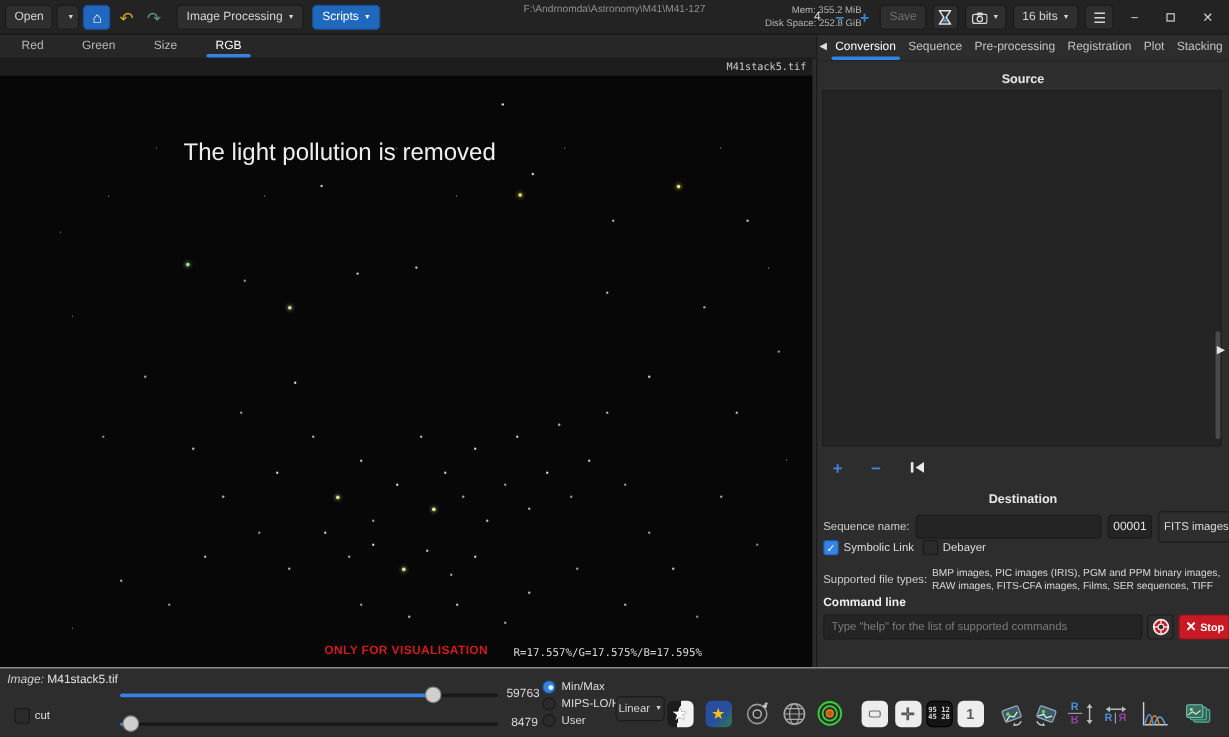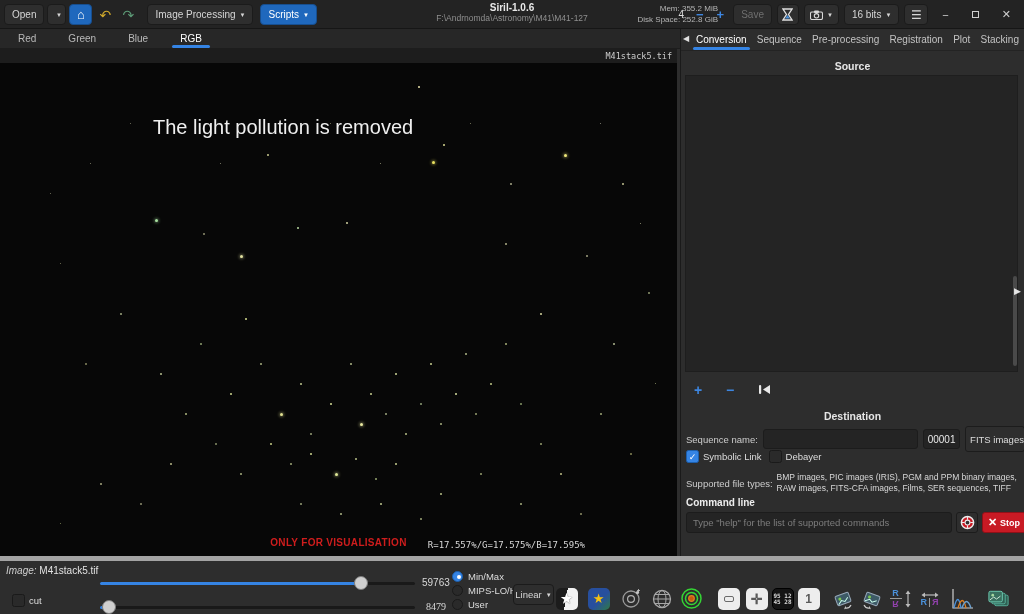--- a/index.html
+++ b/index.html
@@ -77,21 +77,21 @@
   .cmd-row { position:absolute; left:5px; top:483px; width:360px; display:flex; align-items:center; gap:4px; }
   .cmd-input { width:266px; height:21px; background:#242424; border:1px solid #1c1c1c; border-radius:3px; color:#e8e8e8; font-size:9.5px; padding:0 6px; }
   .cmd-input::placeholder { color:#7d7d7d; }
   .iconbtn { width:22px; height:21px; background:#2e2e2e; border:1px solid #1c1c1c; border-radius:3px; display:flex; align-items:center; justify-content:center; }
   .stop-btn { width:44px; height:21px; background:#c81a24; border:1px solid #8f1018; border-radius:3px; color:#fff; font-size:9px; font-weight:bold; display:flex; align-items:center; justify-content:center; gap:3px; }
   .stop-x { font-size:11px; font-weight:bold; }
   .ready { position:absolute; left:0; right:0; top:510px; text-align:center; font-size:9.5px; color:#8a8a8a; }
   .expander { position:absolute; left:1014px; top:286px; font-size:9px; color:#e5e5e5; z-index:5; }
 
   
-  .bottombar { position:absolute; left:0; top:556px; width:1024px; height:58px; background:#2d2d2d; border-top:5px solid #a3a3a3; }
+  .bottombar { position:absolute; left:0; top:556px; width:1024px; height:58px; background:#2d2d2d; border-top:1px solid #a3a3a3; }
   .img-label { position:absolute; left:6px; top:4px; font-size:10px; color:#e2e2e2; }
   .img-label i { color:#cfcfcf; }
   .cut-chk { position:absolute; left:12px; top:33px; }
   .slider { position:absolute; height:14px; width:315px; }
   .slider .track { position:absolute; left:0; right:0; top:6px; height:3px; background:#191919; border-radius:2px; }
   .slider .fill { position:absolute; left:0; top:6px; height:3px; background:#3584e4; border-radius:2px; }
   .slider .handle { position:absolute; top:0px; width:14px; height:14px; border-radius:50%; background:#cfcfcf; border:1px solid #7c7c7c; }
   .sl-val { position:absolute; font-size:10px; color:#d8d8d8; }
   .radio-group { position:absolute; left:452px; top:8px; }
   .radio-row { display:flex; align-items:center; gap:5px; height:14px; font-size:9.5px; color:#dedede; white-space:nowrap; }
@@ -132,21 +132,20 @@
         <span>Image Processing</span>
         <span class="caret">▼</span>
       </button>
     <button class="btn blue" style="margin-left:4px;">
         <span>Scripts</span>
         <span class="caret">▼</span>
       </button>
   </div>
 
   <div class="tb-center">
-    <div class="tb-title">Siril-1.0.6</div>
     <div class="tb-path">F:\Andrnomda\Astronomy\M41\M41-127</div>
   </div>
 
   <div class="tb-stats">
     <div>Mem: 355.2 MiB</div>
     <div>Disk Space: 252.8 GiB</div>
   </div>
 
   <div class="tb-right">
     <span class="zoomval">4</span>
@@ -184,21 +183,21 @@
       </button>
     <button class="btn flat winctl">
         <span>✕</span>
       </button>
   </div>
 </div>
 
 <div class="chan-tabs">
   <div class="chan-tab">Red</div>
   <div class="chan-tab">Green</div>
-  <div class="chan-tab">Blue</div>
+  <div class="chan-tab">Size</div>
   <div class="chan-tab active">RGB</div>
 </div>
 
 <div class="fname-strip">
   <span>M41stack5.tif</span>
 </div>
 
 <div class="canvas" id="canvas">
   <div class="caption">The light pollution is removed</div>
   <div class="overlay-warning">ONLY FOR VISUALISATION</div>
@@ -380,21 +379,21 @@
     <div class="fill" style="width:83%;"></div>
     <div class="handle" style="left:calc(83% - 7px);"></div>
   </div>
   <div class="sl-val" style="left:422px; top:16px;">59763</div>
 
   <div class="slider" style="left:100px; top:39px;">
     <div class="track"></div>
     <div class="fill" style="width:3%;"></div>
     <div class="handle" style="left:calc(3% - 7px);"></div>
   </div>
-  <div class="sl-val" style="left:426px; top:40px;font-family:Liberation Serif, serif;">8479</div>
+  <div class="sl-val" style="left:426px; top:40px;">8479</div>
 
   <div class="radio-group">
     <div class="radio-row">
       <span class="rdot sel"></span>
       <span>Min/Max</span>
     </div>
     <div class="radio-row">
       <span class="rdot"></span>
       <span>MIPS-LO/HI</span>
     </div>

